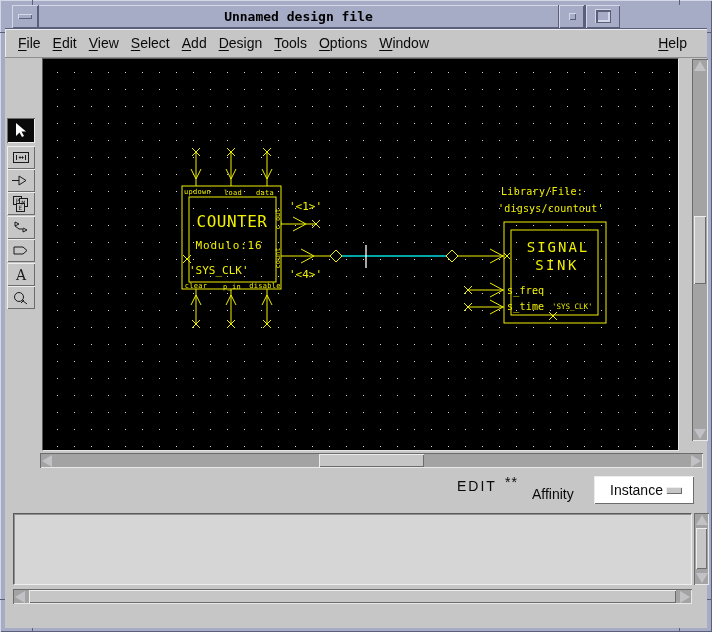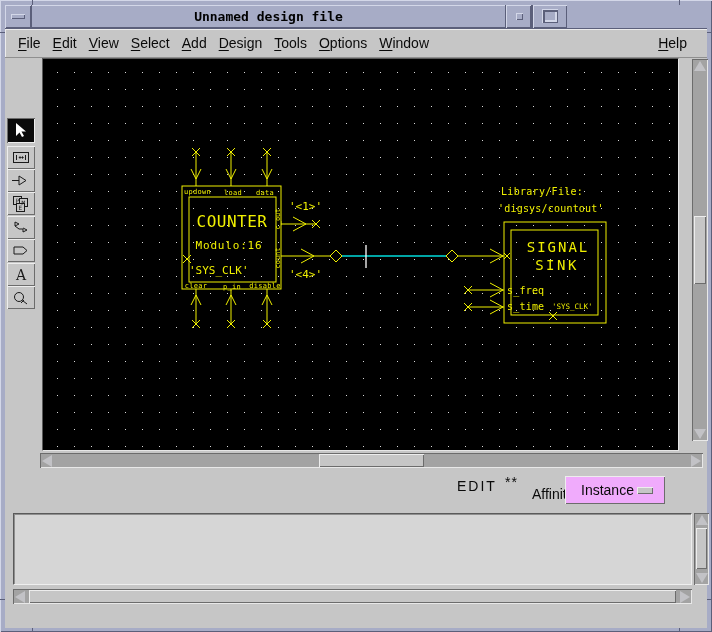--- a/index.html
+++ b/index.html
@@ -7,21 +7,21 @@
   .window{
     position:relative;width:712px;height:632px;
     background:#a7acc6;
     font-family:"Liberation Sans",sans-serif;
     outline:1px solid #3c3f55;
     box-shadow:inset 1px 1px 0 #d3d7e8, inset -1px -1px 0 #5b5f7a;
   }
   .notch{position:absolute;background:#5b5f7a;}
   
   .titlebar{
-    position:absolute;left:5px;top:5px;width:562px;height:23px;
+    position:absolute;left:12px;top:5px;width:608px;height:23px;
     background:#a7acc6;display:flex;align-items:stretch;
     box-shadow:inset 1px 1px 0 #d3d7e8, inset -1px -1px 0 #5b5f7a;
   }
   .tb-btn{position:relative;background:#a7acc6;
     box-shadow:inset 1px 1px 0 #d3d7e8, inset -1px -1px 0 #5b5f7a;
     border-right:1px solid #5b5f7a;}
   .menu-btn{width:27px;}
   .menu-btn .dash{position:absolute;left:6px;top:9px;width:14px;height:5px;background:#a7acc6;
     box-shadow:inset 1px 1px 0 #d3d7e8, inset -1px -1px 0 #5b5f7a;}
   .tb-title{flex:1;display:flex;align-items:center;justify-content:center;
@@ -63,21 +63,21 @@
   .arrow{position:absolute;width:0;height:0;}
   .ar-up{border-left:6px solid transparent;border-right:6px solid transparent;border-bottom:10px solid #c2c2c6;}
   .ar-dn{border-left:6px solid transparent;border-right:6px solid transparent;border-top:10px solid #c2c2c6;}
   .ar-lf{border-top:6px solid transparent;border-bottom:6px solid transparent;border-right:10px solid #c2c2c6;}
   .ar-rt{border-top:6px solid transparent;border-bottom:6px solid transparent;border-left:10px solid #c2c2c6;}
   
   .statusrow{position:relative;height:45px;background:#c6c6c6;font-size:14px;color:#0a0a0a;}
   .edit-mode{position:absolute;left:452px;top:10px;letter-spacing:2px;}
   .mod-flag{position:absolute;left:500px;top:6px;letter-spacing:1px;}
   .aff-label{position:absolute;left:527px;top:18px;}
-  .opt-btn{position:absolute;left:560px;top:8px;width:100px;height:28px;background:#f0abfc;
+  .opt-btn{position:absolute;left:589px;top:8px;width:100px;height:28px;background:#ffffff;
     box-shadow:inset 1px 1px 0 #ededed, inset -1px -1px 0 #6c6c6c;
     display:flex;align-items:center;}
   .opt-btn .lbl{margin-left:16px;}
   .opt-btn .dash{position:absolute;right:12px;top:11px;width:16px;height:7px;background:#c6c6c6;
     box-shadow:inset 1px 1px 0 #ededed, inset -1px -1px 0 #6c6c6c;}
   
   .bottom{position:relative;height:115px;background:#c6c6c6;}
   .msgbox{position:absolute;left:8px;top:0;width:679px;height:72px;background:#d6d6d6;
     border:1px solid #5a5a5a;border-right-color:#eeeeee;border-bottom-color:#eeeeee;
     box-shadow:inset 1px 1px 0 #8f8f8f;}

